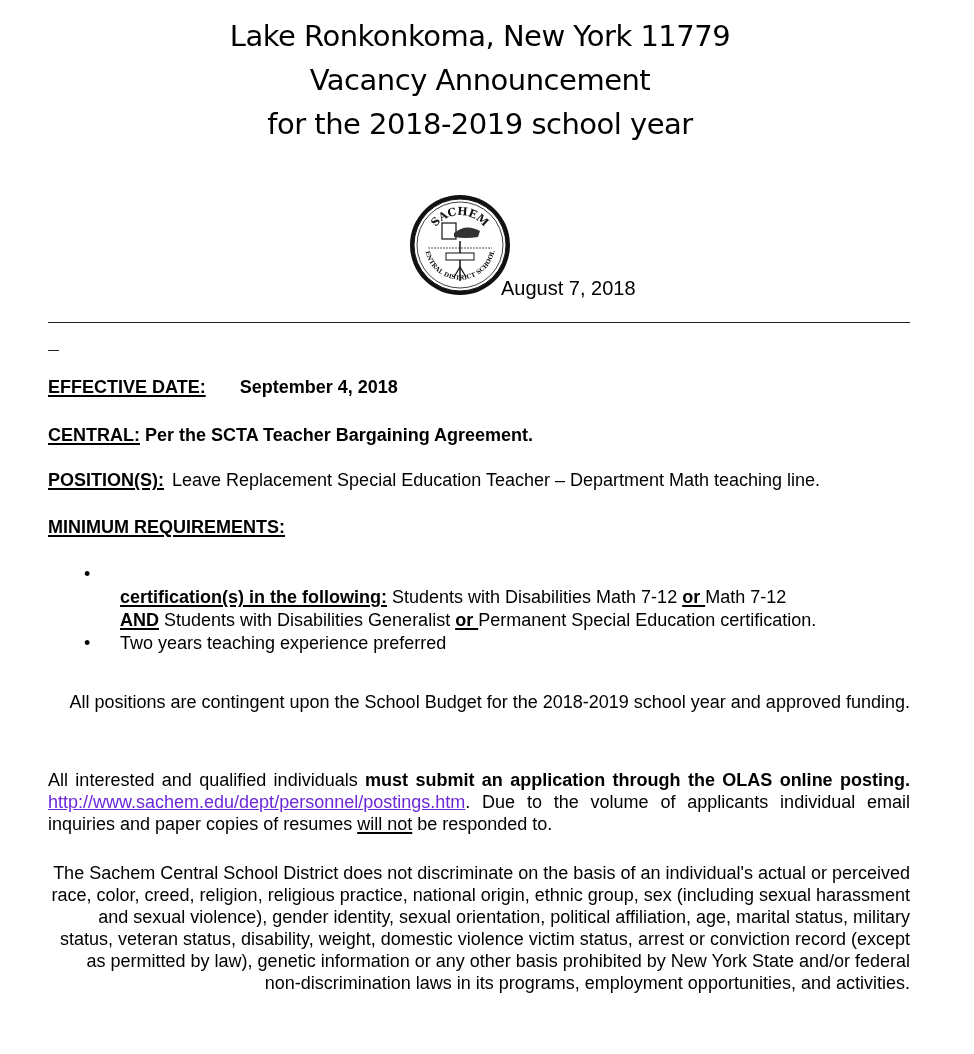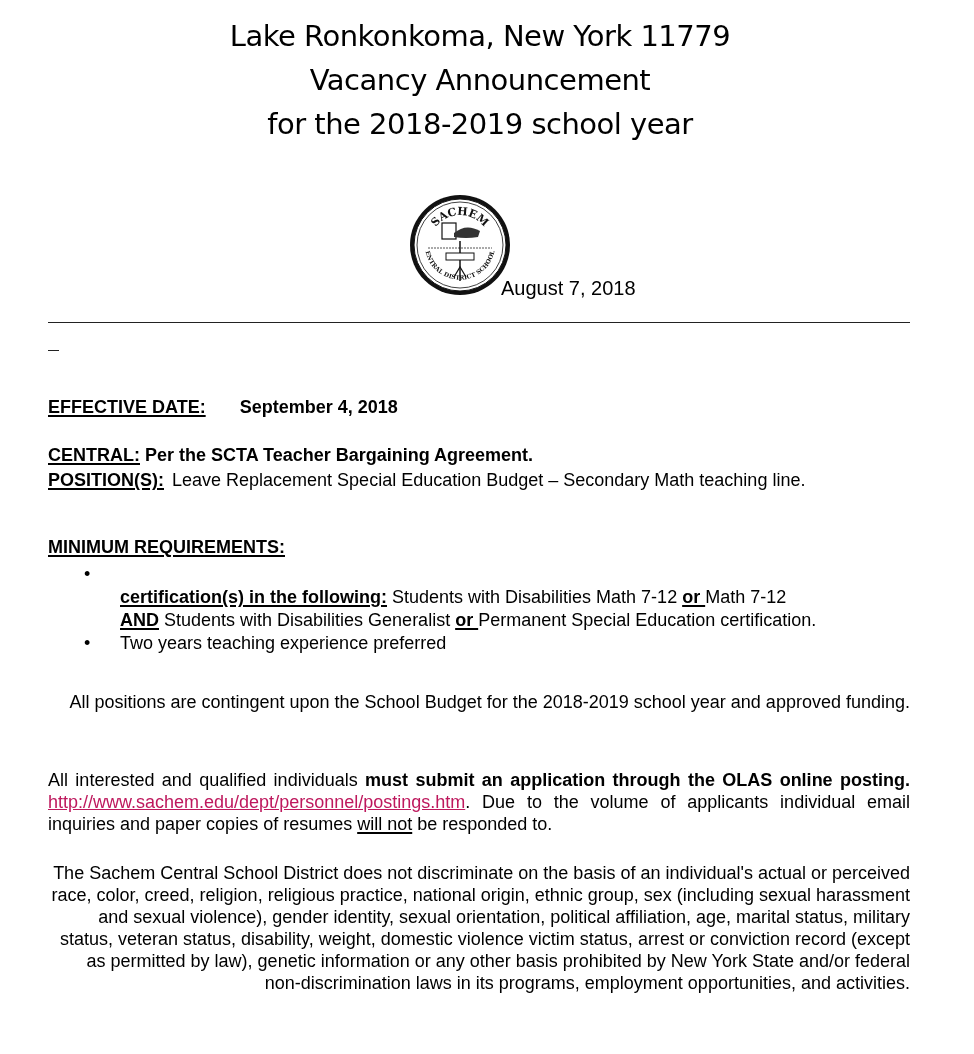--- a/index.html
+++ b/index.html
@@ -54,21 +54,21 @@
       width: 11px;
       border-top: 1.5px solid #222;
     }
     .body-text {
       position: absolute;
       left: 48px;
       font-size: 18px;
       line-height: 23px;
       white-space: nowrap;
     }
-    .b { font-weight: bold; margin-top: 20px; }
+    .b { font-weight: bold; }
     .u { text-decoration: underline; text-underline-offset: 2px; text-decoration-thickness: 2px; }
     .ul-thin { text-decoration: underline; text-underline-offset: 2px; text-decoration-thickness: 1.5px; }
     .bullet-list {
       position: absolute;
       left: 80px;
       top: 563px;
       width: 840px;
       font-size: 18px;
       line-height: 23px;
     }
@@ -84,21 +84,21 @@
     .para {
       position: absolute;
       left: 48px;
       width: 862px;
       font-size: 18px;
       line-height: 22px;
       text-align: right;
     }
     .justify { text-align: justify; text-align-last: left; }
     a.link {
-      color: #be185d;
+      color: #6d28d9;
     }
   </style>
 </head>
 <body>
 
 <div class="header">
   <div>Lake Ronkonkoma, New York 11779</div>
   <div>Vacancy Announcement</div>
   <div>for the 2018-2019 school year</div>
 </div>
@@ -132,21 +132,21 @@
 
 <div class="body-text b" style="top:376px;">
   <span class="u">EFFECTIVE DATE:</span><span style="display:inline-block;width:34px;"></span><span>September 4, 2018</span>
 </div>
 
 <div class="body-text b" style="top:424px;">
   <span class="u">CENTRAL:</span><span> Per the SCTA Teacher Bargaining Agreement.</span>
 </div>
 
 <div class="body-text" style="top:469px;">
-  <span class="b u">POSITION(S):</span><span style="display:inline-block;width:8px;"></span><span>Leave Replacement Special Education Budget – Secondary Math teaching line.</span>
+  <span class="b u">POSITION(S):</span><span style="display:inline-block;width:8px;"></span><span>Leave Replacement Special Education Teacher – Department Math teaching line.</span>
 </div>
 
 <div class="body-text b" style="top:516px;">
   <span class="u">MINIMUM REQUIREMENTS:</span>
 </div>
 
 <div class="bullet-list">
   <div class="bullet-item">
     <span class="bullet-dot">•</span>
     <br>

